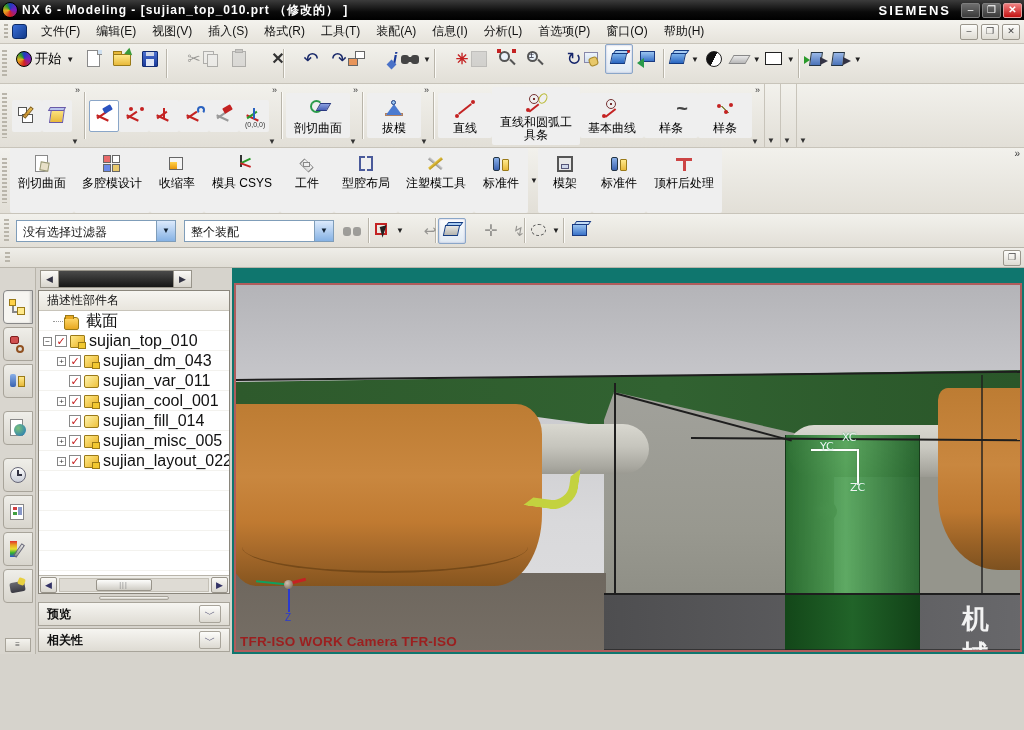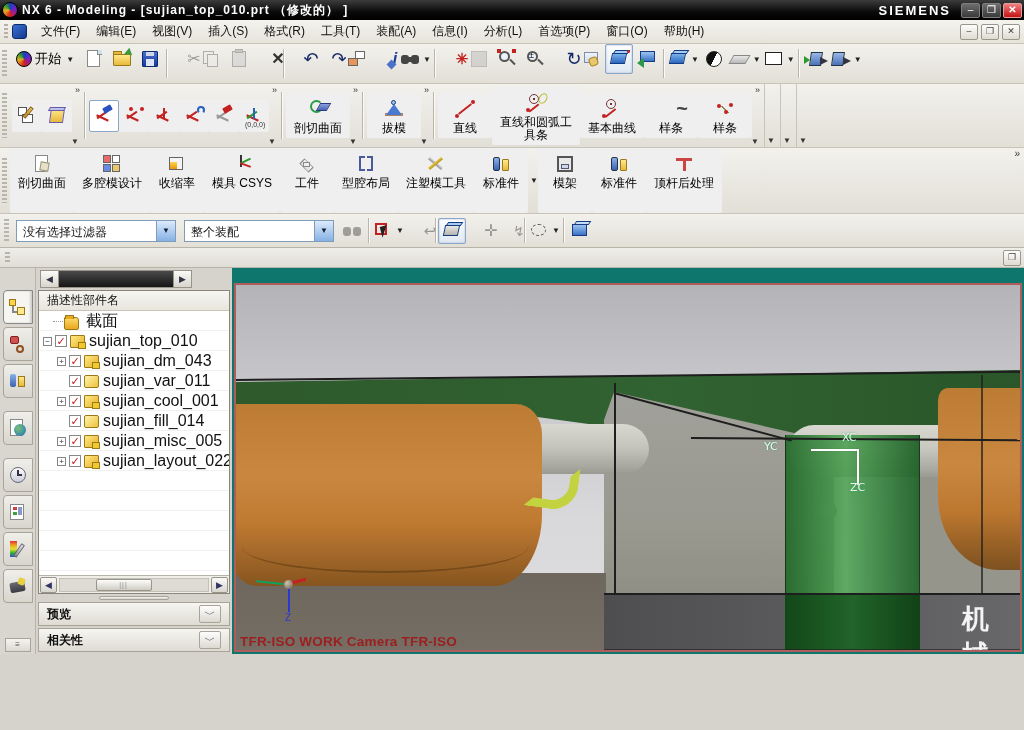--- a/index.html
+++ b/index.html
@@ -938,21 +938,21 @@
           <div class="edgev" style="left:378px;top:98px;height:212px"></div>
           <div class="edge" style="left:378px;top:107px;width:184px;transform:rotate(15deg)"></div>
           <div class="edge" style="left:368px;top:308px;width:422px"></div>
           <div class="edge" style="left:368px;top:364px;width:422px;opacity:.6"></div>
           <div class="edgev" style="left:745px;top:90px;height:218px;opacity:.7"></div>
           <div class="edge" style="left:0;top:385px;width:402px;transform:rotate(4.1deg)"></div>
           <div class="edge" style="left:400px;top:414px;width:390px;transform:rotate(1.2deg)"></div>
 
           <div class="wcsl" style="left:575px;top:164px;width:48px;height:2px"></div>
           <div class="wcsl" style="left:621px;top:164px;width:2px;height:36px"></div>
-          <span class="wcstxt" style="left:528px;top:155px">YC</span>
+          <span class="wcstxt" style="left:584px;top:155px">YC</span>
           <span class="wcstxt" style="left:606px;top:146px">XC</span>
           <span class="wcstxt" style="left:614px;top:196px">ZC</span>
 
           <div class="triad">
             <div class="tx"></div>
             <div class="ty"></div>
             <div class="tz"></div>
             <div class="torig"></div>
             <span class="tzl">Z</span>
           </div>

